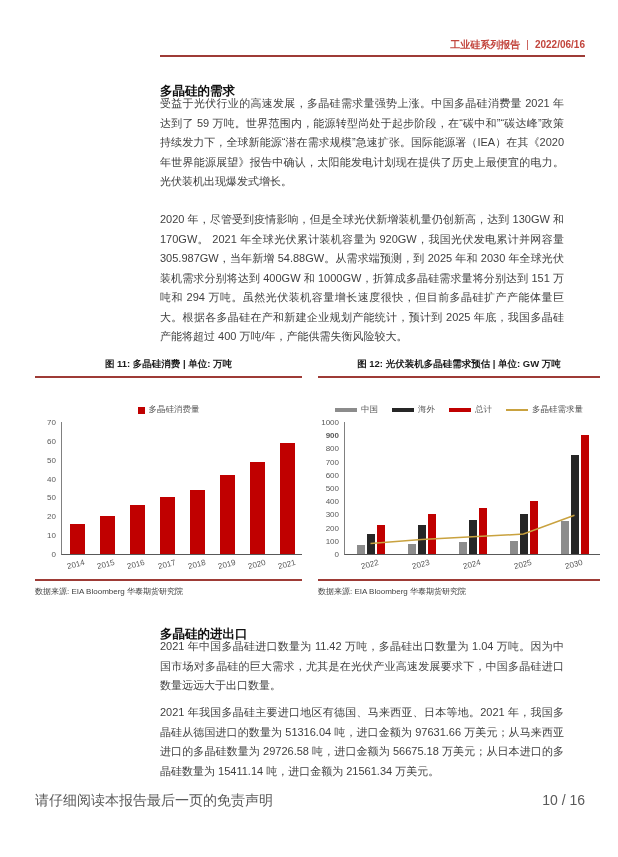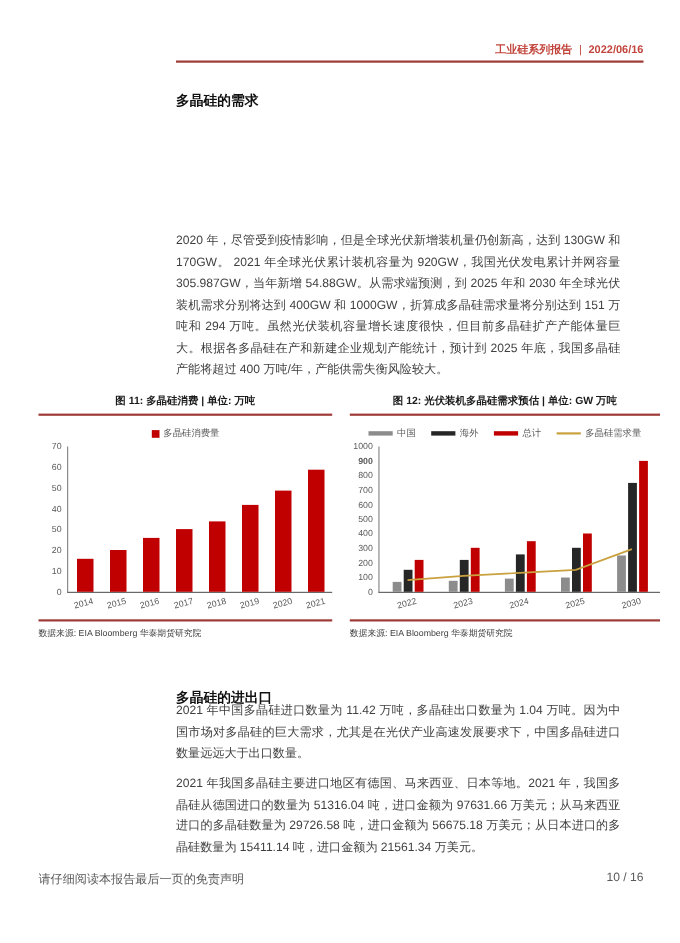--- a/index.html
+++ b/index.html
@@ -17,21 +17,21 @@
   .para{position:absolute;left:160px;width:404px;font-size:11px;line-height:19.5px;
         text-align:justify;color:#3f3f3f;margin:0;}
   
   .figures{position:absolute;left:35px;top:358px;display:flex;gap:16px;}
   .figure{margin:0;}
   .fig1{width:267px;}
   .fig2{width:282px;}
   .fig-caption{font-size:9.5px;font-weight:bold;color:#1a1a1a;text-align:center;
                padding-bottom:5px;border-bottom:2px solid #9e3b36;}
   .legend{display:flex;justify-content:center;align-items:center;gap:14px;
-          margin-top:8px;height:16px;font-size:8.5px;color:#595959;}
+          margin-top:24px;height:16px;font-size:8.5px;color:#595959;}
   .legend-item{display:flex;align-items:center;gap:4px;white-space:nowrap;}
   .swatch-square{display:inline-block;width:7px;height:7px;}
   .swatch-dash{display:inline-block;width:22px;height:4px;}
   .swatch-line{display:inline-block;width:22px;height:1.5px;}
   .chart-body{display:flex;margin-top:4px;}
   .yaxis{width:26px;position:relative;height:132px;font-size:8px;color:#595959;}
   .yaxis .tick{position:absolute;right:5px;transform:translateY(-50%);}
   .plot{flex:1;height:132px;position:relative;border-left:1px solid #808080;
         border-bottom:1px solid #595959;}
   .groups{position:absolute;left:0;right:0;top:0;bottom:0;display:flex;
@@ -39,33 +39,34 @@
   .group{display:flex;align-items:flex-end;gap:2px;height:100%;}
   .bar{display:inline-block;}
   .line-layer{position:absolute;left:0;top:0;width:100%;height:100%;}
   .xlabels{display:flex;justify-content:space-around;margin-left:26px;
            font-size:8px;color:#595959;padding-top:5px;}
   .xlabels span{transform:rotate(-14deg);}
   .fig-source{margin-top:10px;border-top:2px solid #9e3b36;padding-top:5px;
               font-size:8px;color:#404040;}
   
   .footer{position:absolute;left:35px;right:33px;top:792px;display:flex;
-          justify-content:space-between;font-size:11px;color:#595959;}
+          justify-content:space-between;font-size:14px;color:#595959;}
 </style>
 </head>
 <body>
 
 <div class="page">
 
   <div class="header-right">
     <span>工业硅系列报告</span><span class="sep">|</span><span>2022/06/16</span>
   </div>
   <div class="header-rule"></div>
 
   <div class="sec-title" style="top:83px;">多晶硅的需求</div>
+  <p class="para" style="top:94px;">受益于光伏行业的高速发展，多晶硅需求量强势上涨。中国多晶硅消费量 2021 年达到了 59 万吨。世界范围内，能源转型尚处于起步阶段，在“碳中和”“碳达峰”政策持续发力下，全球新能源“潜在需求规模”急速扩张。国际能源署（IEA）在其《2020 年世界能源展望》报告中确认，太阳能发电计划现在提供了历史上最便宜的电力。光伏装机出现爆发式增长。</p>
   <p class="para" style="top:210px;">2020 年，尽管受到疫情影响，但是全球光伏新增装机量仍创新高，达到 130GW 和 170GW。 2021 年全球光伏累计装机容量为 920GW，我国光伏发电累计并网容量 305.987GW，当年新增 54.88GW。从需求端预测，到 2025 年和 2030 年全球光伏装机需求分别将达到 400GW 和 1000GW，折算成多晶硅需求量将分别达到 151 万吨和 294 万吨。虽然光伏装机容量增长速度很快，但目前多晶硅扩产产能体量巨大。根据各多晶硅在产和新建企业规划产能统计，预计到 2025 年底，我国多晶硅产能将超过 400 万吨/年，产能供需失衡风险较大。</p>
 
   <div class="figures">
     <figure class="figure fig1">
       <div class="fig-caption">图 11: 多晶硅消费 | 单位: 万吨</div>
       <div class="legend">
           <span class="legend-item">
             <span class="swatch-square" style="background: rgb(192, 0, 0);"></span>
             <span>多晶硅消费量</span>
           </span>

